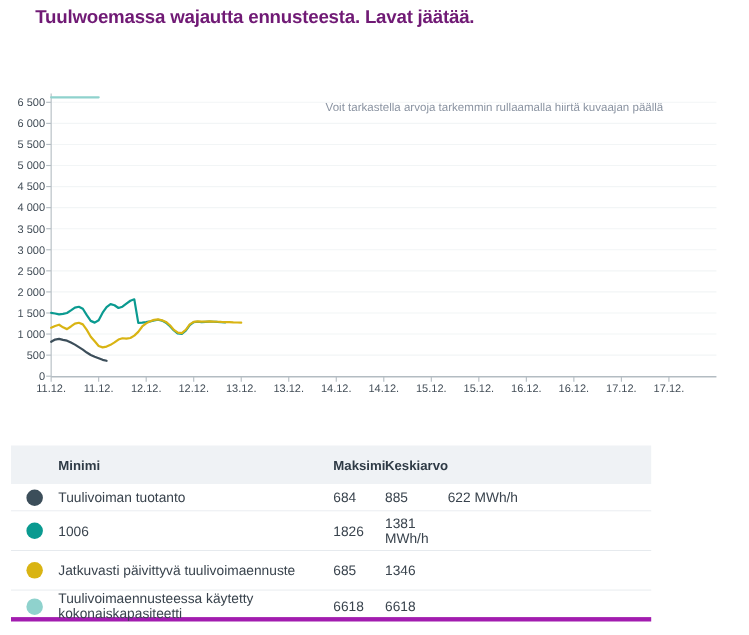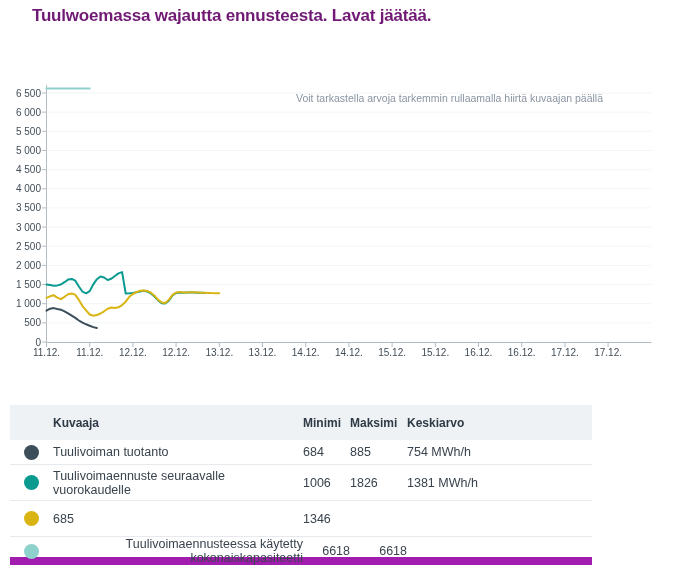--- a/index.html
+++ b/index.html
@@ -18,21 +18,21 @@
 
   .summary-table { position: absolute; left: 10px; top: 405px; width: 582px; }
   .t-row { display: grid; grid-template-columns: 43px 250px 47px 57px 1fr;
     align-items: center; font-size: 12.5px; color: #39434d; background: #fff;
     border-bottom: 1px solid #e6eaee; }
   .t-row.header { background: #eff2f5; height: 35px; font-size: 12px;
     font-weight: bold; color: #2e3a45; border-bottom: none; }
   .t-row.r1 { height: 25px; }
   .t-row.r2 { height: 36px; }
   .t-row.r3 { height: 36px; }
-  .t-row.r4 { height: 28px; border-bottom: 8px solid #a21caf; text-align: right; }
+  .t-row.r4 { height: 28px; border-bottom: 4px solid #a21caf; }
   .swatch-cell { display: flex; justify-content: center; align-items: center; }
   .swatch { width: 15px; height: 15px; border-radius: 50%; background: #ccc; }
 </style>
 </head>
 <body>
 
 <div id="stage">
 
   <h1 class="page-title">Tuulwoemassa wajautta ennusteesta. Lavat jäätää.</h1>
 
@@ -112,50 +112,49 @@
       <text x="608.1" y="356" text-anchor="middle" fill="#424d57">17.12.</text>
       <polyline points="46.5,88.5 50.1,88.5 53.7,88.5 57.3,88.5 60.9,88.5 64.5,88.5 68.1,88.5 71.7,88.5 75.3,88.5 78.9,88.5 82.5,88.5 86.1,88.5 89.7,88.5" fill="none" stroke="#8fd2cd" stroke-width="2" stroke-linejoin="round" stroke-linecap="round"></polyline>
       <polyline points="46.5,310.7 50.1,308.7 53.7,308.1 57.3,309.0 60.9,309.7 64.5,311.4 68.1,313.3 71.7,315.6 75.3,317.9 78.9,320.5 82.5,322.7 86.1,324.3 89.7,325.7 93.3,327.1 96.9,328.0" fill="none" stroke="#3c4e5a" stroke-width="2" stroke-linejoin="round" stroke-linecap="round"></polyline>
       <polyline points="46.5,284.5 50.1,285.0 53.7,285.8 57.3,285.4 60.9,284.5 64.5,282.2 68.1,279.6 71.7,278.9 75.3,280.7 78.9,286.5 82.5,291.7 86.1,293.3 89.7,291.1 93.3,284.3 96.9,279.2 100.5,276.5 104.1,277.5 107.7,280.0 111.3,278.8 114.9,276.0 118.5,273.4 122.1,272.1 125.7,293.5 129.3,293.3 132.9,292.9 136.5,292.2 140.1,291.4 143.7,290.7 147.3,291.5 150.9,293.4 154.5,296.5 158.1,300.4 161.7,303.2 165.3,303.5 168.9,300.6 172.5,295.5 176.1,292.9 179.7,292.5 183.3,292.8 186.9,292.6 190.5,292.4 194.1,292.5 197.7,292.7 201.3,292.8 204.9,293.0" fill="none" stroke="#0a9a90" stroke-width="2" stroke-linejoin="round" stroke-linecap="round"></polyline>
       <polyline points="46.5,297.9 50.1,296.3 53.7,295.2 57.3,297.6 60.9,299.2 64.5,296.8 68.1,294.2 71.7,293.4 75.3,294.9 78.9,299.9 82.5,306.1 86.1,310.3 89.7,314.5 93.3,315.8 96.9,315.1 100.5,313.5 104.1,311.3 107.7,308.7 111.3,307.5 114.9,307.9 118.5,307.3 122.1,305.1 125.7,301.7 129.3,296.8 132.9,294.0 136.5,292.1 140.1,290.8 143.7,290.4 147.3,291.1 150.9,292.7 154.5,295.7 158.1,299.9 161.7,302.4 165.3,302.9 168.9,299.8 172.5,294.9 176.1,292.6 179.7,292.1 183.3,292.4 186.9,292.4 190.5,292.2 194.1,292.3 197.7,292.5 201.3,292.7 204.9,292.8 208.5,292.9 212.1,293.1 215.7,293.2 219.3,293.3" fill="none" stroke="#d9b413" stroke-width="2" stroke-linejoin="round" stroke-linecap="round"></polyline>
     </svg>
 
   <div class="summary-table">
     <div class="t-row header">
       <div></div>
-      <div>Kuvaaja</div>
       <div>Minimi</div>
       <div>Maksimi</div>
       <div>Keskiarvo</div>
     </div>
 
     <div class="t-row r1">
       <div class="swatch-cell">
         <span class="swatch" style="background: rgb(60, 78, 90);"></span>
       </div>
       <div>Tuulivoiman tuotanto</div>
       <div>684</div>
       <div>885</div>
-      <div>754 MWh/h</div>
+      <div>622 MWh/h</div>
     </div>
 
     <div class="t-row r2">
       <div class="swatch-cell">
         <span class="swatch" style="background: rgb(10, 154, 144);"></span>
       </div>
-      <div>Tuulivoimaennuste seuraavalle vuorokaudelle</div>
       <div>1006</div>
       <div>1826</div>
       <div>1381 MWh/h</div>
     </div>
 
     <div class="t-row r3">
       <div class="swatch-cell">
         <span class="swatch" style="background: rgb(217, 180, 19);"></span>
       </div>
+      <div>Jatkuvasti päivittyvä tuulivoimaennuste</div>
       <div>685</div>
       <div>1346</div>
     </div>
 
     <div class="t-row r4">
       <div class="swatch-cell">
         <span class="swatch" style="background: rgb(143, 210, 205);"></span>
       </div>
       <div>Tuulivoimaennusteessa käytetty kokonaiskapasiteetti</div>
       <div>6618</div>

